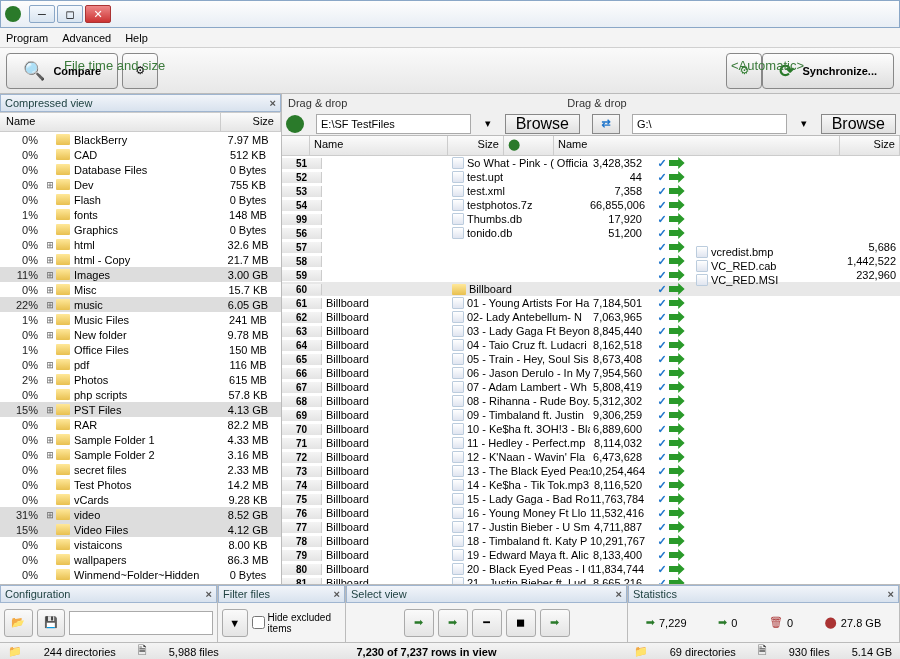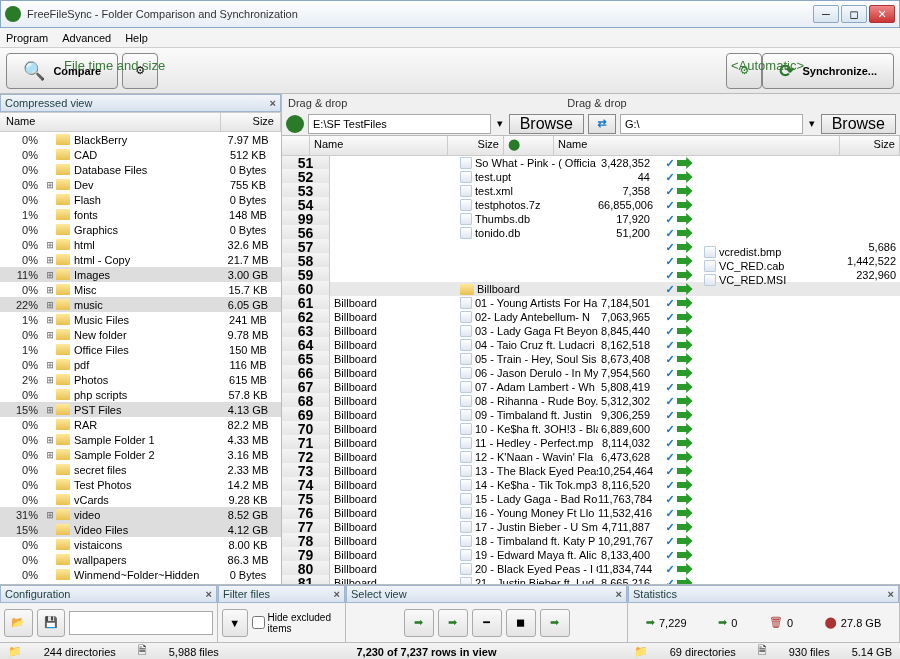--- a/index.html
+++ b/index.html
@@ -40,40 +40,40 @@
 .tree-row.sel { background: #ddd; }
 .tree-pct { width: 44px; text-align: right; padding-right: 6px; color: #222; }
 .tree-exp { width: 12px; text-align: center; color: #666; font-size: 9px; }
 .tree-folder { width: 14px; height: 11px; background: linear-gradient(#ffe89a, #e8c050); border-radius: 1px; margin-right: 4px; }
 .tree-name { flex: 1; white-space: nowrap; overflow: hidden; }
 .tree-size { width: 58px; text-align: center; padding-right: 8px; }
 
 
 .rightpane { flex: 1; display: flex; flex-direction: column; }
 .dragdrop { height: 18px; display: flex; align-items: center; padding: 0 56px 0 6px; gap: 220px; color: #333; font-size: 11px; }
-.pathsrow { height: 24px; display: flex; align-items: center; gap: 4px; padding: 2px 4px; background: #f0f0f0; border-bottom: 1px solid #bbb; }
+.pathsrow { height: 24px; display: flex; align-items: center; gap: 12px; padding: 2px 4px; background: #f0f0f0; border-bottom: 1px solid #bbb; }
 .path-icon { width: 18px; height: 18px; background: #2a7a2a; border-radius: 50%; }
 .path-input { flex: 1; height: 20px; border: 1px solid #aaa; padding: 0 4px; background: #fff; }
 .browse-btn { height: 20px; border: 1px solid #888; background: linear-gradient(#f8f8f8, #e0e0e0); padding: 0 10px; font-size: 16px; cursor: pointer; }
 .swap-btn { width: 28px; height: 20px; border: 1px solid #888; background: linear-gradient(#f8f8f8, #e0e0e0); display: flex; align-items: center; justify-content: center; cursor: pointer; color: #2277cc; font-weight: bold; }
 
 .comphead { height: 20px; background: linear-gradient(#fbfbfb, #e6e6e6); border-bottom: 1px solid #ccc; display: flex; }
 .comphead div { border-right: 1px solid #ccc; padding: 2px 4px; white-space: nowrap; overflow: hidden; }
 .ch-num { width: 28px; }
 .ch-rel { width: 130px; }
 .ch-nm { width: 138px; }
 .ch-sz { width: 56px; text-align: right; }
 .ch-mid { width: 50px; }
 .ch-nm2 { flex: 1; }
 .ch-sz2 { width: 60px; text-align: right; }
 
 .compbody { flex: 1; overflow-y: auto; background: #fff; }
 .comp-row { height: 14px; display: flex; align-items: center; font-size: 11px; }
 .comp-row.hl { background: #e8e8e8; }
-.cr-num { width: 48px; background: linear-gradient(#f4f4f4, #e4e4e4); border-right: 1px solid #ccc; text-align: center; font-weight: bold; font-size: 14px;}
+.cr-num { width: 40px; background: linear-gradient(#f4f4f4, #e4e4e4); border-right: 1px solid #ccc; text-align: center; font-weight: bold; font-size: 10px;}
 .cr-rel { width: 130px; padding-left: 4px; white-space: nowrap; overflow: hidden; }
 .cr-nm { width: 138px; display: flex; align-items: center; gap: 3px; white-space: nowrap; overflow: hidden; }
 .cr-sz { width: 56px; text-align: right; padding-right: 4px; }
 .cr-mid { width: 50px; display: flex; align-items: center; justify-content: center; gap: 2px; }
 .cr-arr { width: 16px; height: 12px; background: #2a9a2a; clip-path: polygon(0 25%, 60% 25%, 60% 0, 100% 50%, 60% 100%, 60% 75%, 0 75%); }
 .cr-nm2 { flex: 1; display: flex; align-items: center; gap: 3px; white-space: nowrap; overflow: hidden; margin-top: 9px; }
 .cr-sz2 { width: 60px; text-align: right; padding-right: 4px; }
 .file-ico { width: 12px; height: 12px; background: linear-gradient(#fff, #e0e5f0); border: 1px solid #bcd; border-radius: 1px; flex-shrink: 0;}
 .folder-ico { width: 14px; height: 11px; background: linear-gradient(#ffe89a, #e8c050); border-radius: 1px; flex-shrink: 0;}
 .chk { color: #2277cc; font-weight: bold; }
@@ -96,21 +96,20 @@
 
 ::-webkit-scrollbar { width: 16px; height: 16px; }
 ::-webkit-scrollbar-track { background: #eee; }
 ::-webkit-scrollbar-thumb { background: linear-gradient(#dfe6ef, #b8c5d6); border: 1px solid #9ab; border-radius: 2px;}
 </style>
 </head>
 <body>
 
 <div class="titlebar">
   <span class="titlebar-icon"></span>
-  <span class="titlebar-title">FreeFileSync - Folder Comparison and Synchronization</span>
   <span class="win-btn">─</span>
   <span class="win-btn">◻</span>
   <span class="win-btn win-close">✕</span>
 </div>
 
 <div class="menubar">
   <span>Program</span>
   <span>Advanced</span>
   <span>Help</span>
 </div>

